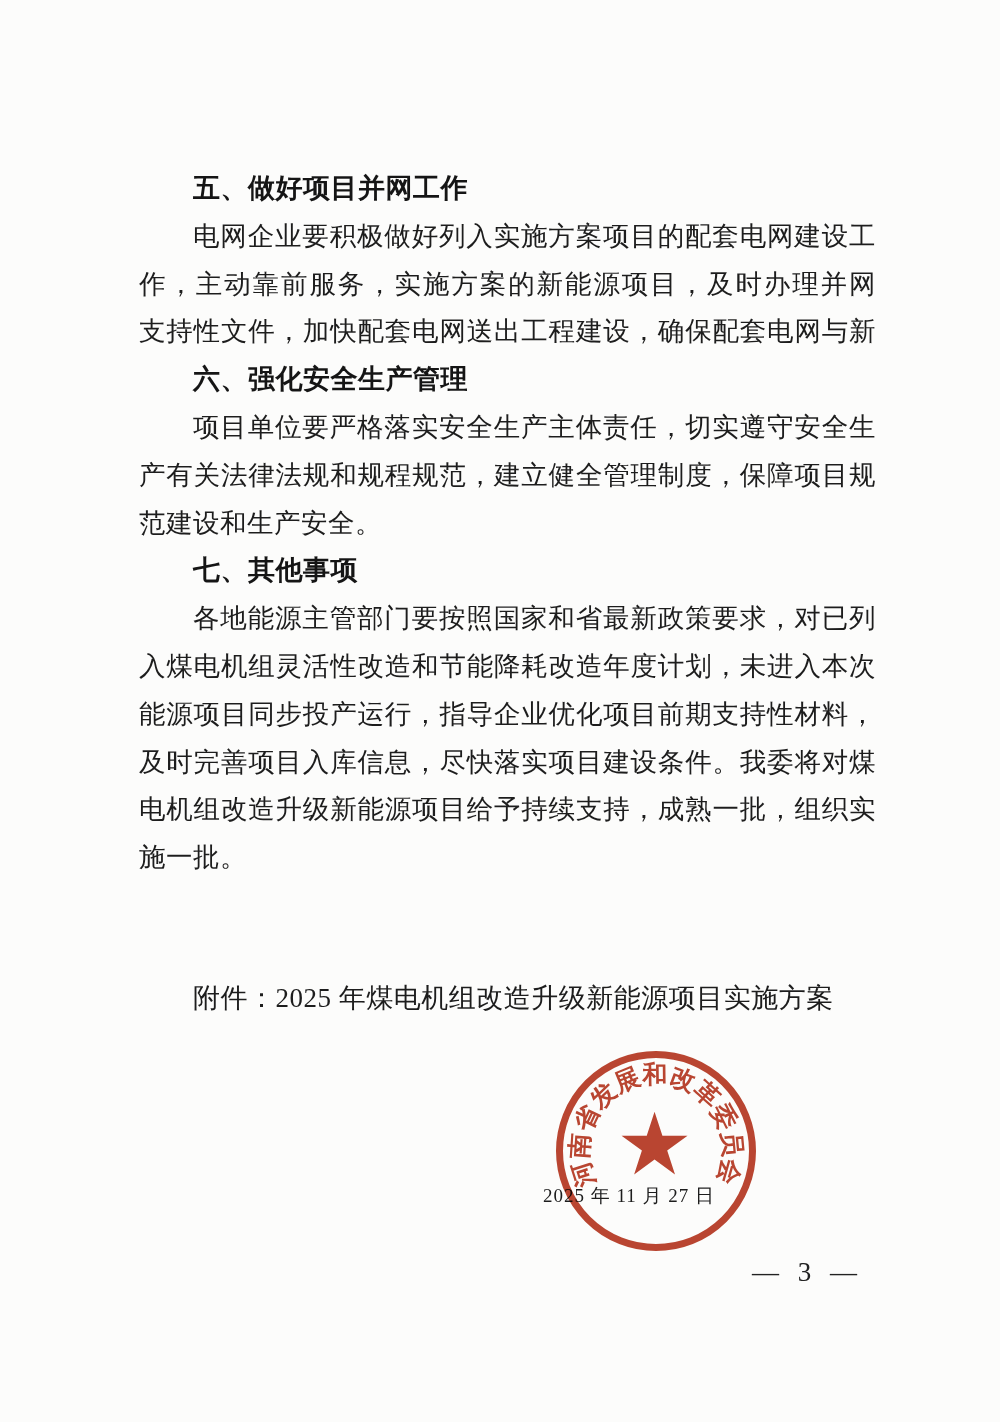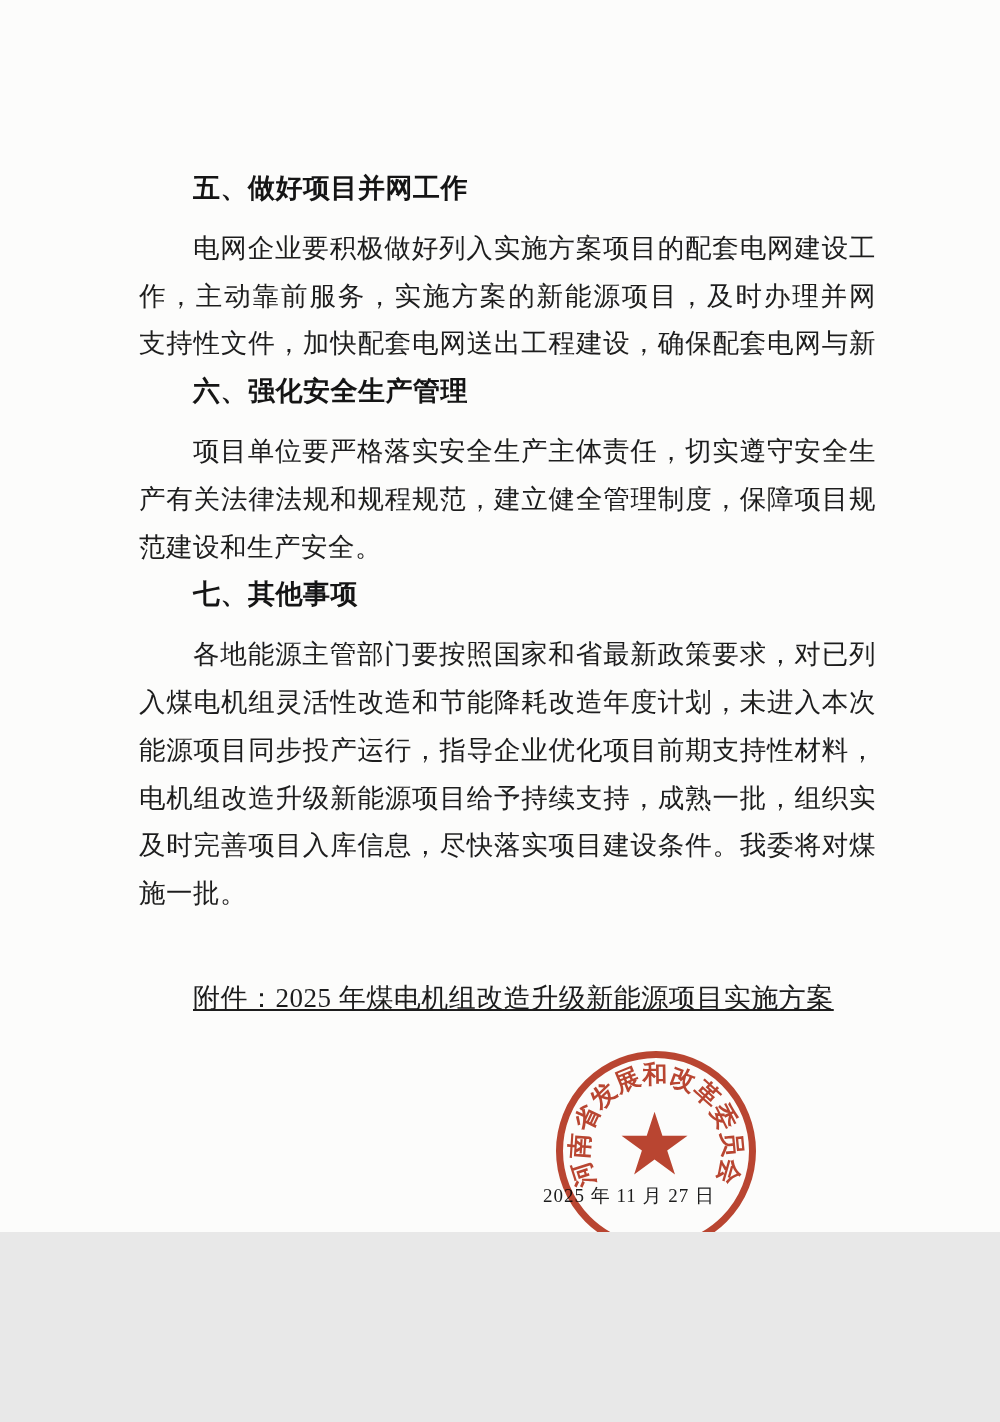--- a/index.html
+++ b/index.html
@@ -1,18 +1,18 @@
 <!DOCTYPE html>
 <html><head>
 <meta charset="utf-8">
 <style>
   html,body { margin:0; padding:0; background:#e8e8e8; }
   .page {
     position:relative;
-    width:1000px; height:1232px;
+    width:1000px; height:1422px;
     margin:0 auto;
     background:#fcfcfb;
     font-family:"Liberation Serif","DejaVu Serif",serif;
     color:#1d1d1d;
     overflow:hidden;
   }
   
   .content {
     position:absolute;
     left:139px; top:165px;
@@ -21,36 +21,35 @@
   .ln, .h {
     height:47.8px;
     line-height:47.8px;
     font-size:26.5px;
     letter-spacing:0.5px;
   }
   .ln {
     text-align:justify;
     text-align-last:justify;
   }
-  .ln.first { text-indent:54px;margin-top:12px; }
+  .ln.first { text-indent:54px; }
   .ln.last  { text-align-last:left; }
   .h {
     font-family:"Liberation Sans","DejaVu Sans",sans-serif;
     font-weight:700;
     font-size:27px;
     padding-left:54px;
     color:#151515;
   }
   .attachment {
     position:absolute;
     left:193px; top:974px;
     height:48px; line-height:48px;
     font-size:27px;
     letter-spacing:0.5px;
-    text-decoration:underline;
   }
   .date {
     position:absolute;
     left:543px; top:1172px;
     height:48px; line-height:48px;
     font-size:19px;
     letter-spacing:1px;
     z-index:1;
   }
   .seal {
@@ -107,22 +106,22 @@
 
     <div class="h">六、强化安全生产管理</div>
     <div class="ln first">项目单位要严格落实安全生产主体责任，切实遵守安全生</div>
     <div class="ln">产有关法律法规和规程规范，建立健全管理制度，保障项目规</div>
     <div class="ln last">范建设和生产安全。</div>
 
     <div class="h">七、其他事项</div>
     <div class="ln first">各地能源主管部门要按照国家和省最新政策要求，对已列</div>
     <div class="ln">入煤电机组灵活性改造和节能降耗改造年度计划，未进入本次</div>
     <div class="ln">能源项目同步投产运行，指导企业优化项目前期支持性材料，</div>
+    <div class="ln">及时完善项目入库信息，尽快落实项目建设条件。我委将对煤</div>
     <div class="ln">电机组改造升级新能源项目给予持续支持，成熟一批，组织实</div>
-    <div class="ln">及时完善项目入库信息，尽快落实项目建设条件。我委将对煤</div>
     <div class="ln last">施一批。</div>
   </main>
 
   <div class="attachment">附件：2025 年煤电机组改造升级新能源项目实施方案</div>
 
   <div class="date">2025 年 11 月 27 日</div>
 
   <div class="seal">
     <div class="seal-ring" style="color: rgb(181, 54, 31); border-color: rgb(181, 54, 31);"></div>
     <svg class="seal-arc-svg" viewBox="0 0 200 200" aria-hidden="true">

